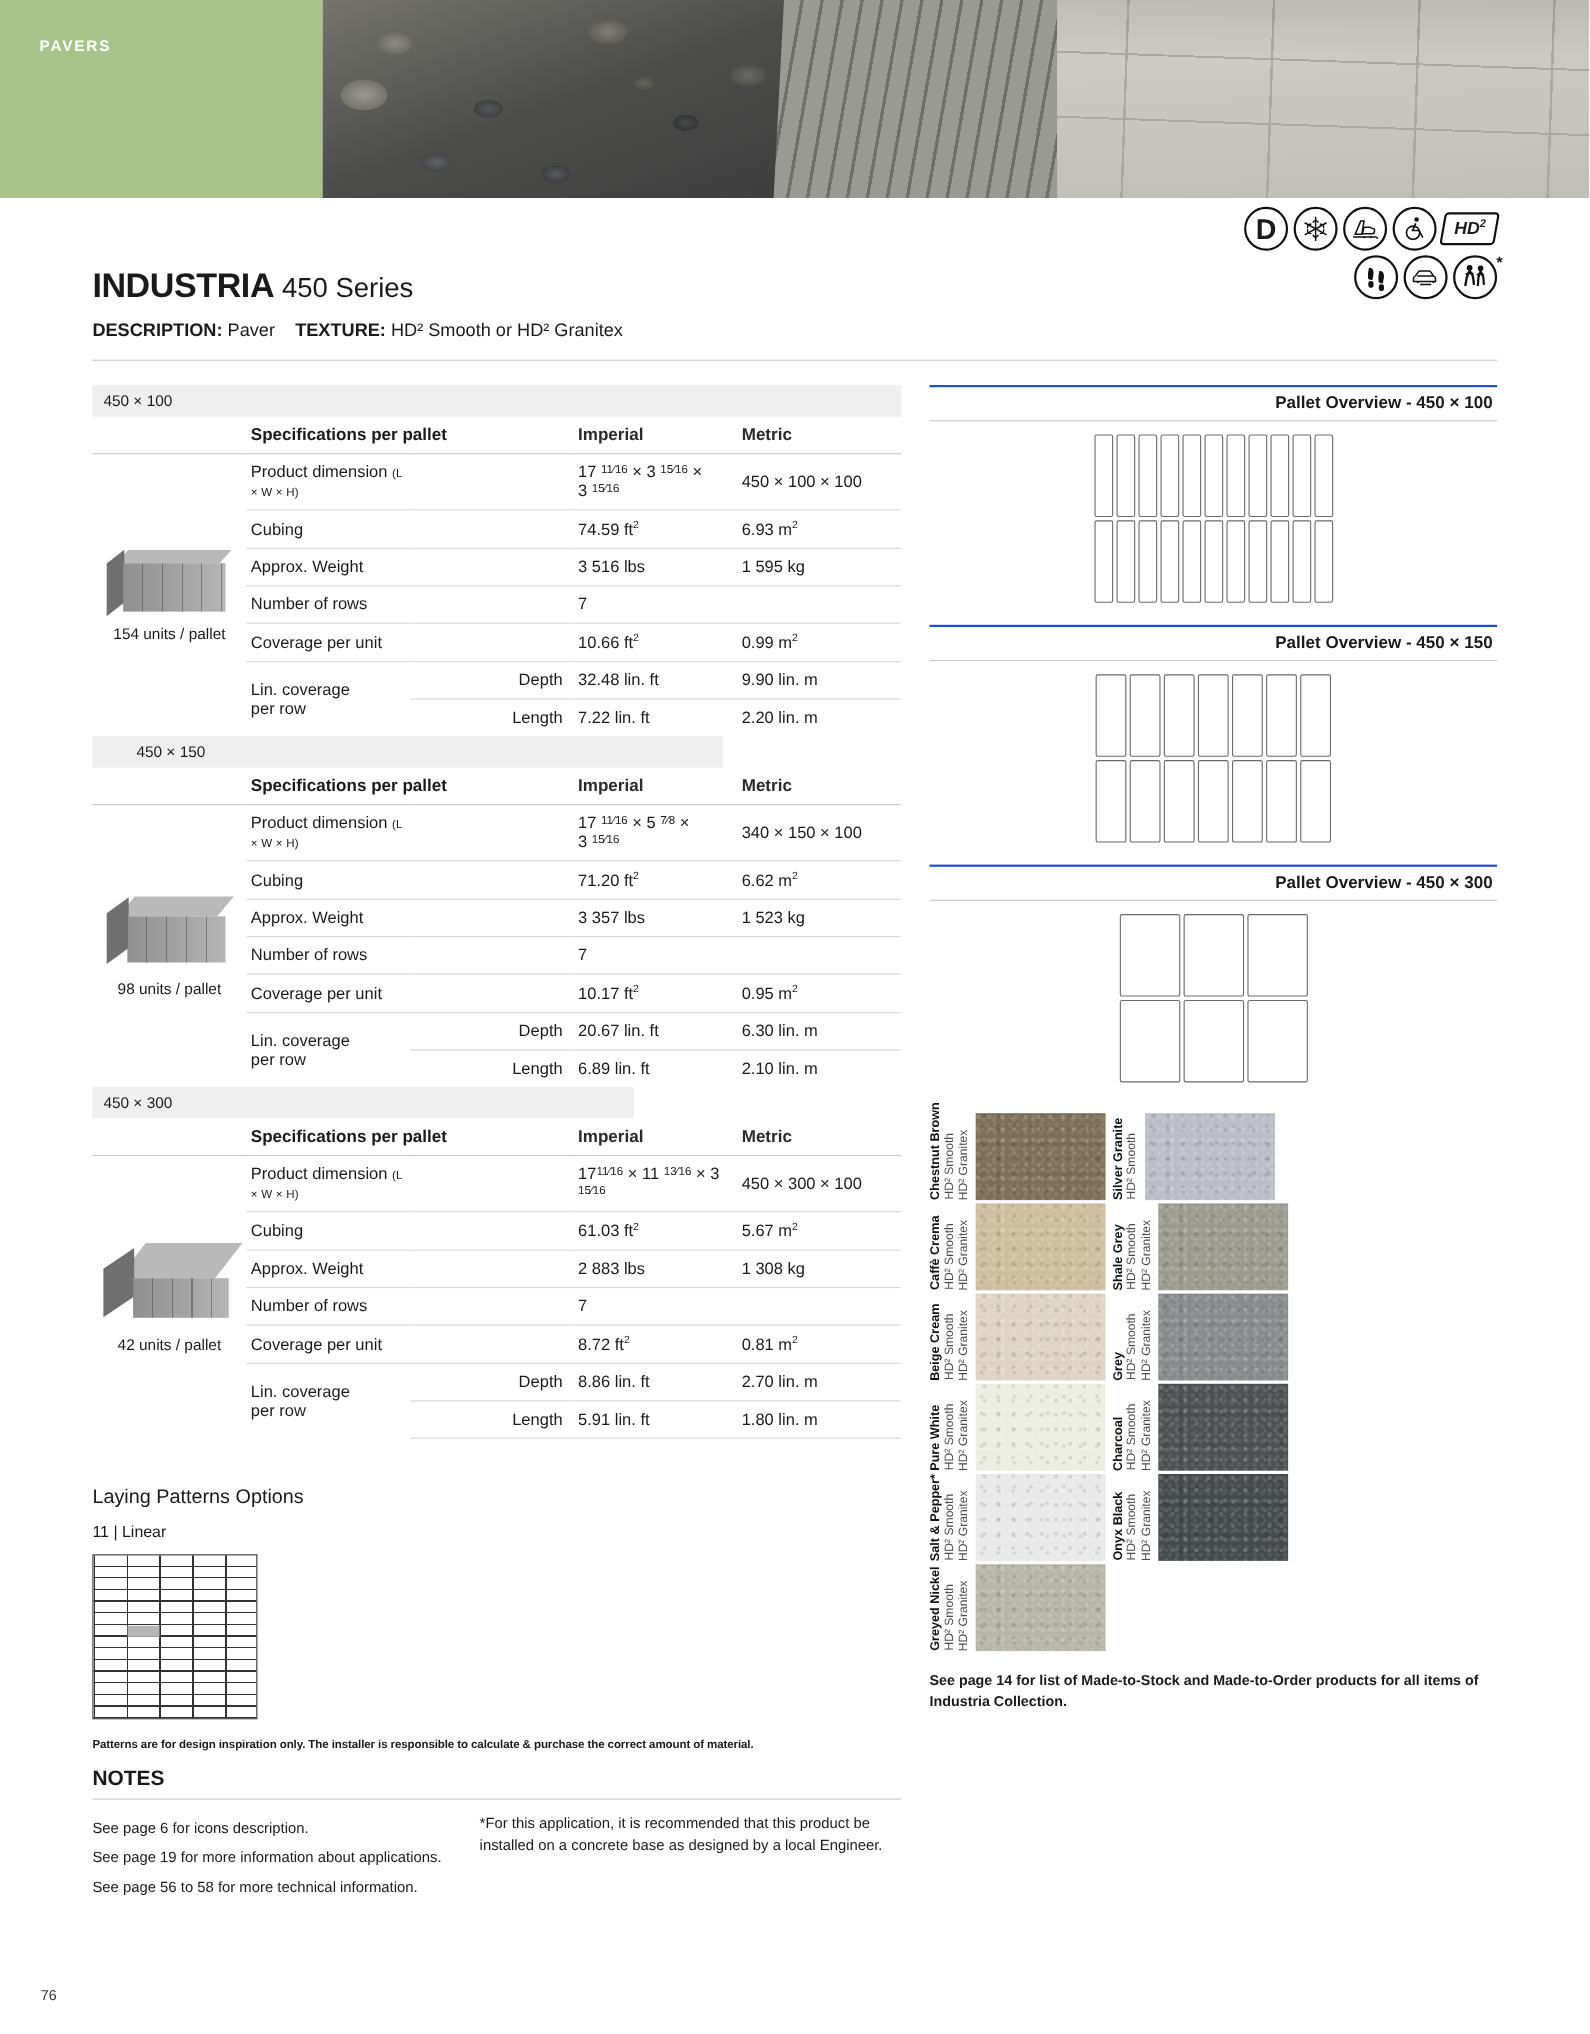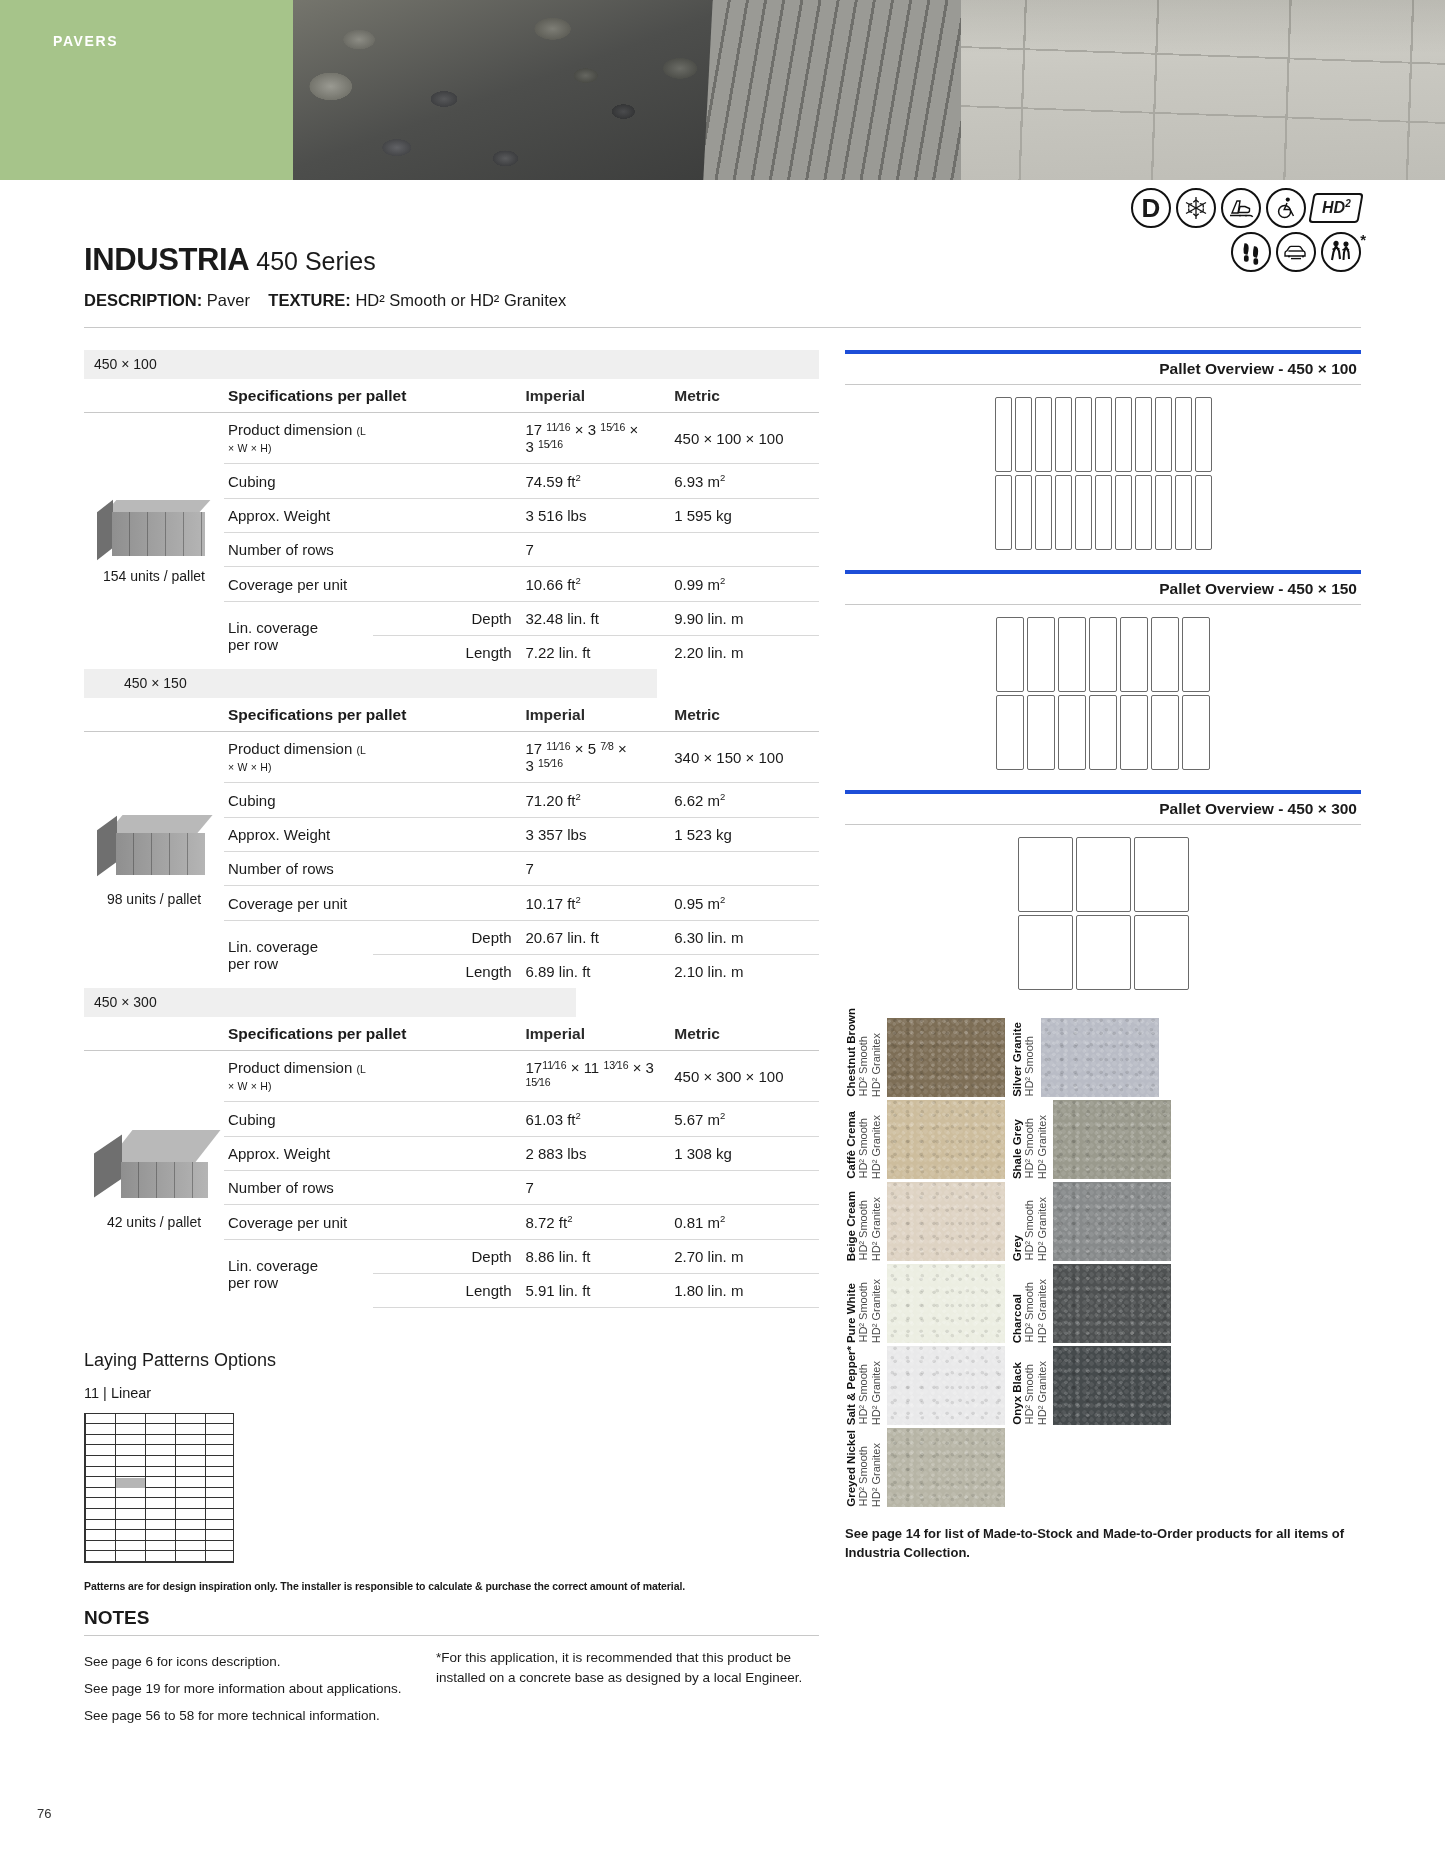--- a/index.html
+++ b/index.html
@@ -13,21 +13,21 @@
     overflow:hidden;
   }
 
   
   .hero { position:relative; width:1445px; height:180px; display:flex; }
   .hero-green {
     width:293px; height:180px; background:#a6c48a;
     position:relative; flex:0 0 293px;
   }
   .hero-label {
-    position:absolute; left:53px; top:33px;
+    position:absolute; left:36px; top:33px;
     color:#ffffff; font-size:14px; font-weight:bold; letter-spacing:1.6px;
   }
   .hero-photo { flex:1 1 auto; height:180px; position:relative; overflow:hidden; }
   .photo-rocks {
     position:absolute; left:0; top:0; width:41%; height:100%;
     background:
       radial-gradient(ellipse 26px 16px at 14% 22%, #8d8d85 0%, #6d6d66 60%, transparent 61%),
       radial-gradient(ellipse 22px 13px at 32% 55%, #57585a 0%, #3f4042 60%, transparent 61%),
       radial-gradient(ellipse 30px 18px at 55% 16%, #7e7e76 0%, #5f5f58 60%, transparent 61%),
       radial-gradient(ellipse 19px 12px at 70% 62%, #4a4b4d 0%, #353637 60%, transparent 61%),
@@ -150,21 +150,21 @@
   .notes-h { font-size:19px; font-weight:bold; margin-top:14px; }
   .notes-rule { border-top:1px solid #c8c8c8; margin-top:6px; }
   .notes-body { display:flex; margin-top:12px; gap:22px; }
   .notes-left { width:330px; font-size:13.5px; line-height:2.0; }
   .notes-right { flex:1; font-size:13.5px; line-height:1.5; }
 
   .pageno { position:absolute; left:37px; bottom:28px; font-size:13px; color:#333; }
 
   
   .po-head {
-    border-top:4px solid #1d4ed8; border-bottom:1px solid #c8c8c8;
+    border-top:2px solid #1d4ed8; border-bottom:1px solid #c8c8c8;
     text-align:right; font-size:15.5px; font-weight:bold;
     padding:6px 4px 6px 0; margin-bottom:0;
   }
   .po-wrap { display:flex; justify-content:center; padding:12px 0 6px; }
   .po-stack { display:flex; flex-direction:column; gap:3px; }
   .po-row { display:flex; gap:3px; }
   .po-cell { border:1px solid #6a6a6a; border-radius:2px; background:#fff; }
 
   
   .sw-area { margin-top:22px; display:flex; gap:6px; }

